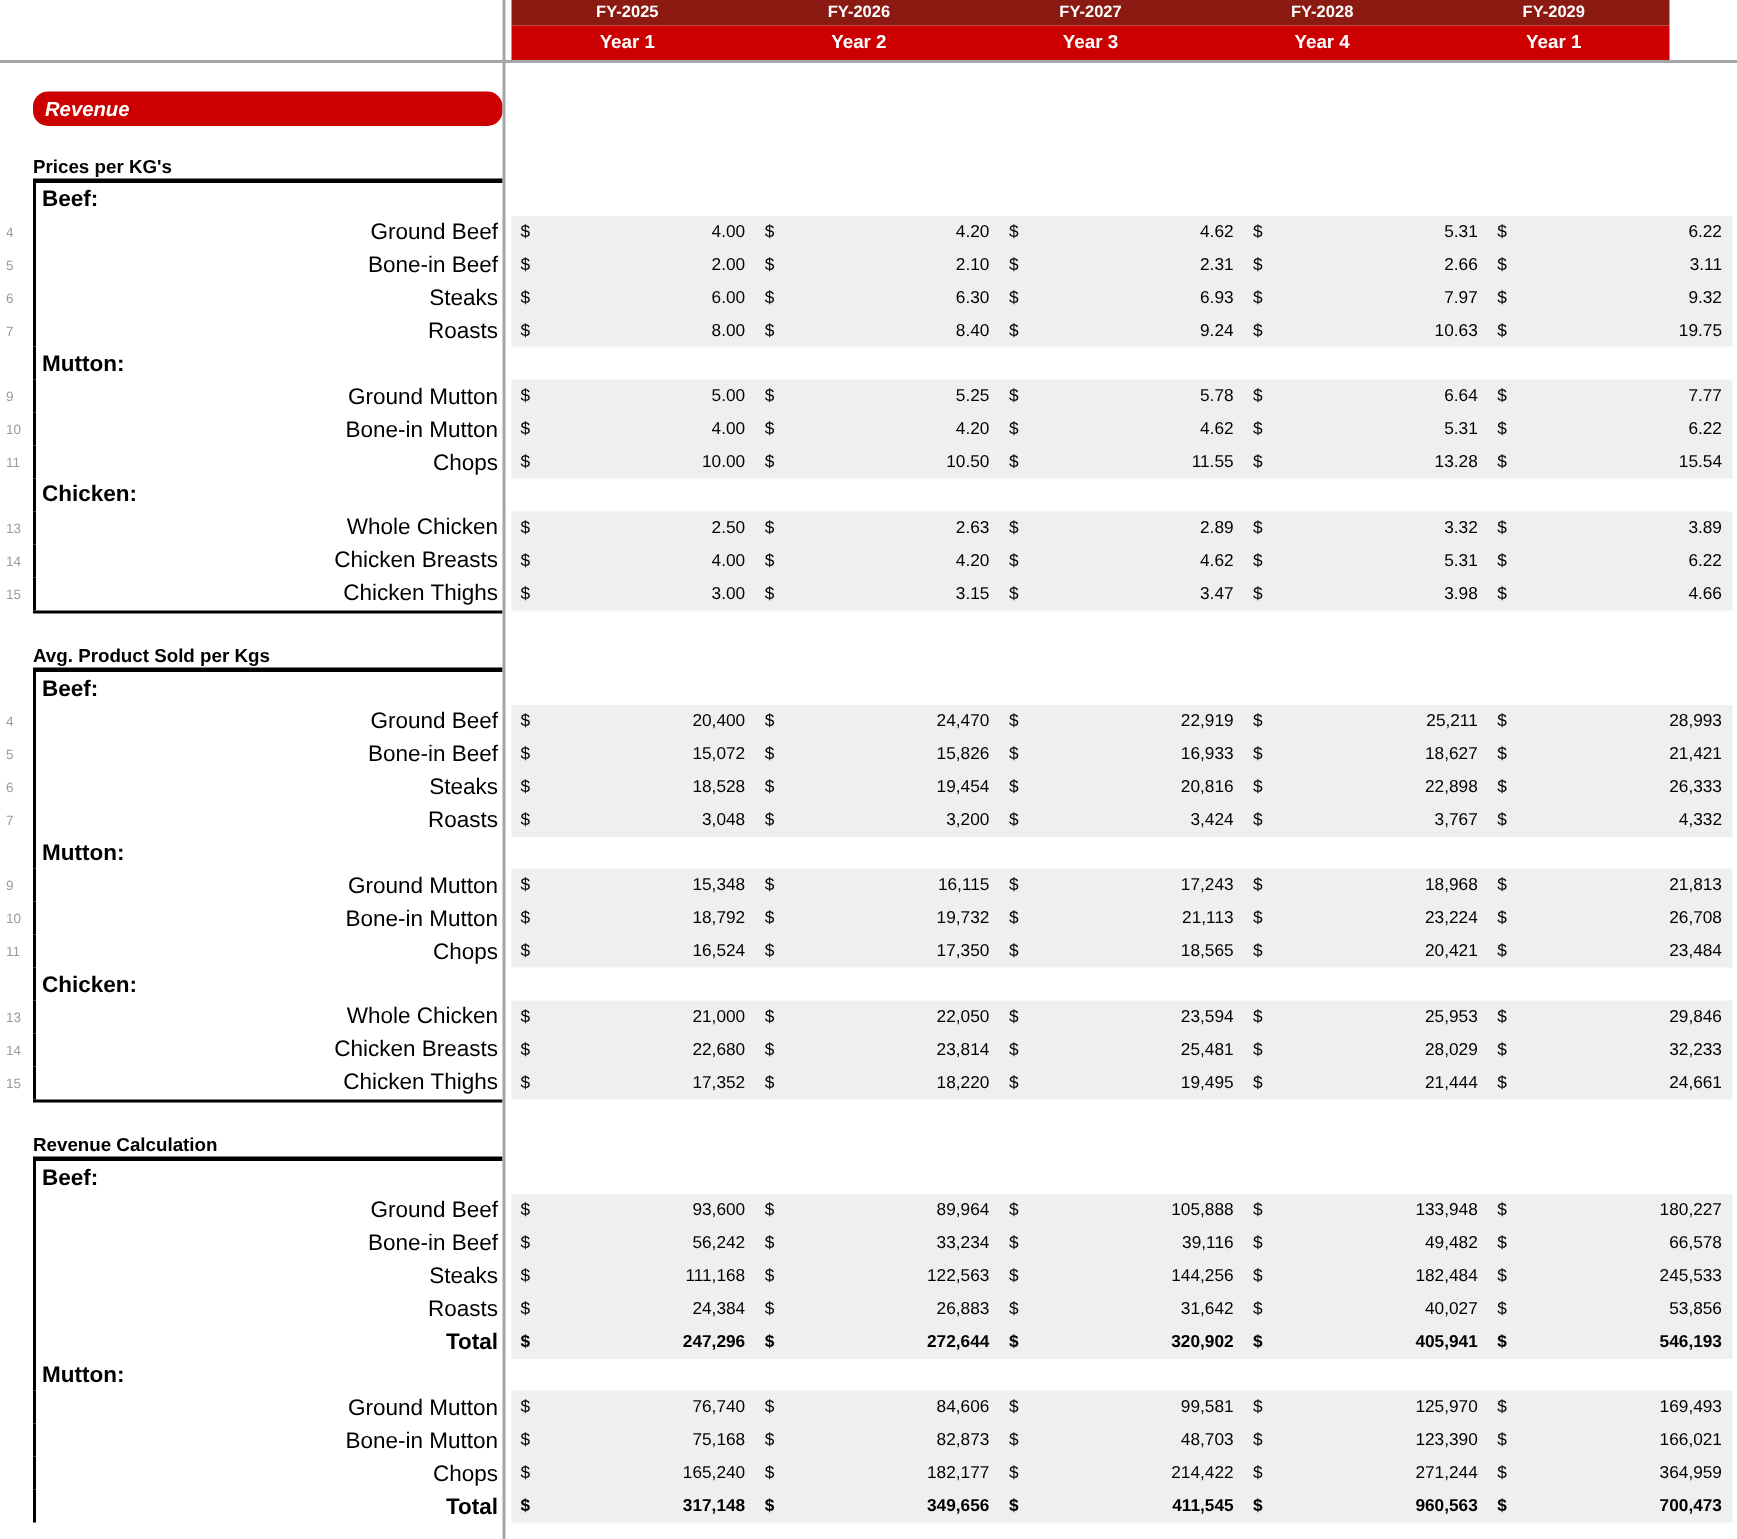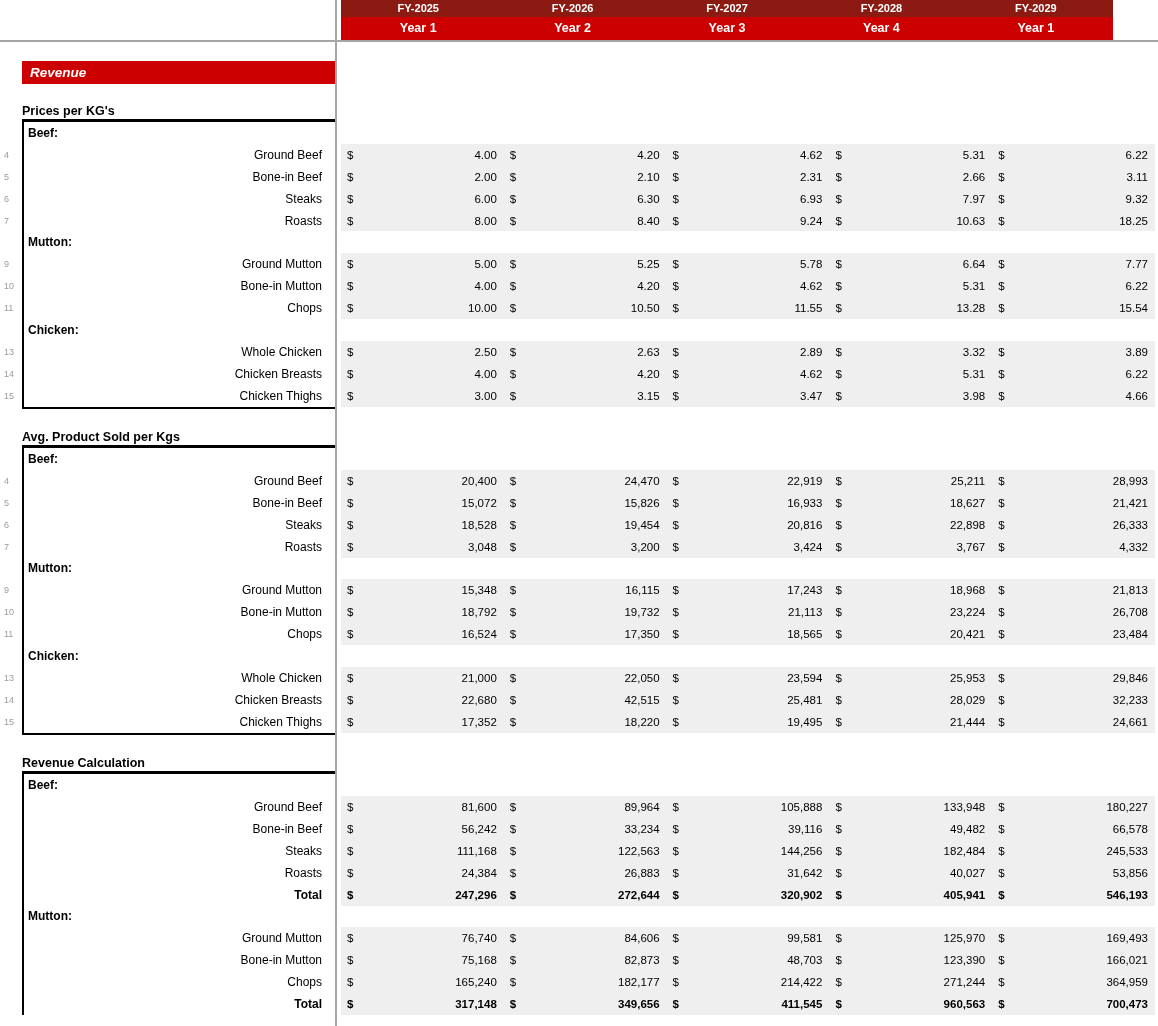--- a/index.html
+++ b/index.html
@@ -29,33 +29,33 @@
   .band{display:flex;}
   .band-fy{height:17px;background:var(--header-dark-red);}
   .band-year{height:23px;background:var(--header-bright-red);justify-content:center;}
   .hcol{width:var(--col-w);color:var(--header-text-white);font-weight:bold;text-align:center;}
   .band-fy .hcol{font-size:11px;line-height:17px;}
   .band-year .hcol{font-size:12.5px;line-height:23px;}
 
   
   .banner{margin:21px 0 0 22px;width:313px;height:23px;background:var(--banner-red);
     color:#fff;font-weight:bold;font-style:italic;font-size:13.5px;
-    display:flex;align-items:center;padding-left:8px;}
+    display:flex;align-items:center;padding-left:8px;border-radius:10px;}
 
   
   .section-heading{margin:20px 0 0 22px;width:313px;height:19px;line-height:16px;
     border-bottom:3px solid #000;font-weight:bold;font-size:12.5px;color:var(--text-black);}
   #sections .section-heading:first-child{margin-top:19px;}
   .box-bottom{margin-left:22px;width:313px;height:2.5px;background:#000;}
 
   .row{display:flex;height:var(--row-h);align-items:stretch;}
   .gutter{width:22px;font-size:9px;color:var(--row-number-gray);padding-left:4px;
     display:flex;align-items:center;}
   .labelcell{width:313px;border-left:2.5px solid #000;display:flex;align-items:center;
-    justify-content:flex-end;padding-right:13px;font-size:12px;color:var(--text-black);}
+    justify-content:flex-end;padding-right:3px;font-size:15px;color:var(--text-black);}
   .labelcell.category{justify-content:flex-start;padding-left:4px;font-weight:bold;}
   .dataarea{margin-left:6px;width:814px;display:flex;}
   .dataarea.fill{background:var(--row-fill);}
   .cell{width:var(--col-w);display:flex;justify-content:space-between;align-items:center;
     padding:0 7px 0 6px;font-size:11.5px;color:var(--text-black);}
   .row.bold .labelcell,.row.bold .cell{font-weight:bold;}
 </style>
 </head>
 <body>
 
@@ -186,21 +186,21 @@
             <div class="cell">
               <div class="cur">$</div>
               <div class="val">9.24</div>
             </div>
             <div class="cell">
               <div class="cur">$</div>
               <div class="val">10.63</div>
             </div>
             <div class="cell">
               <div class="cur">$</div>
-              <div class="val">18.25</div>
+              <div class="val">19.75</div>
             </div>
           </div>
         </div>
         <div class="row">
           <div class="gutter"></div>
           <div class="labelcell category">Mutton:</div>
           <div class="dataarea"></div>
         </div>
         <div class="row">
           <div class="gutter">9</div>
@@ -593,21 +593,21 @@
         <div class="row">
           <div class="gutter">14</div>
           <div class="labelcell">Chicken Breasts</div>
           <div class="dataarea fill">
             <div class="cell">
               <div class="cur">$</div>
               <div class="val">22,680</div>
             </div>
             <div class="cell">
               <div class="cur">$</div>
-              <div class="val">42,515</div>
+              <div class="val">23,814</div>
             </div>
             <div class="cell">
               <div class="cur">$</div>
               <div class="val">25,481</div>
             </div>
             <div class="cell">
               <div class="cur">$</div>
               <div class="val">28,029</div>
             </div>
             <div class="cell">
@@ -650,21 +650,21 @@
           <div class="gutter"></div>
           <div class="labelcell category">Beef:</div>
           <div class="dataarea"></div>
         </div>
         <div class="row">
           <div class="gutter"></div>
           <div class="labelcell">Ground Beef</div>
           <div class="dataarea fill">
             <div class="cell">
               <div class="cur">$</div>
-              <div class="val">81,600</div>
+              <div class="val">93,600</div>
             </div>
             <div class="cell">
               <div class="cur">$</div>
               <div class="val">89,964</div>
             </div>
             <div class="cell">
               <div class="cur">$</div>
               <div class="val">105,888</div>
             </div>
             <div class="cell">

